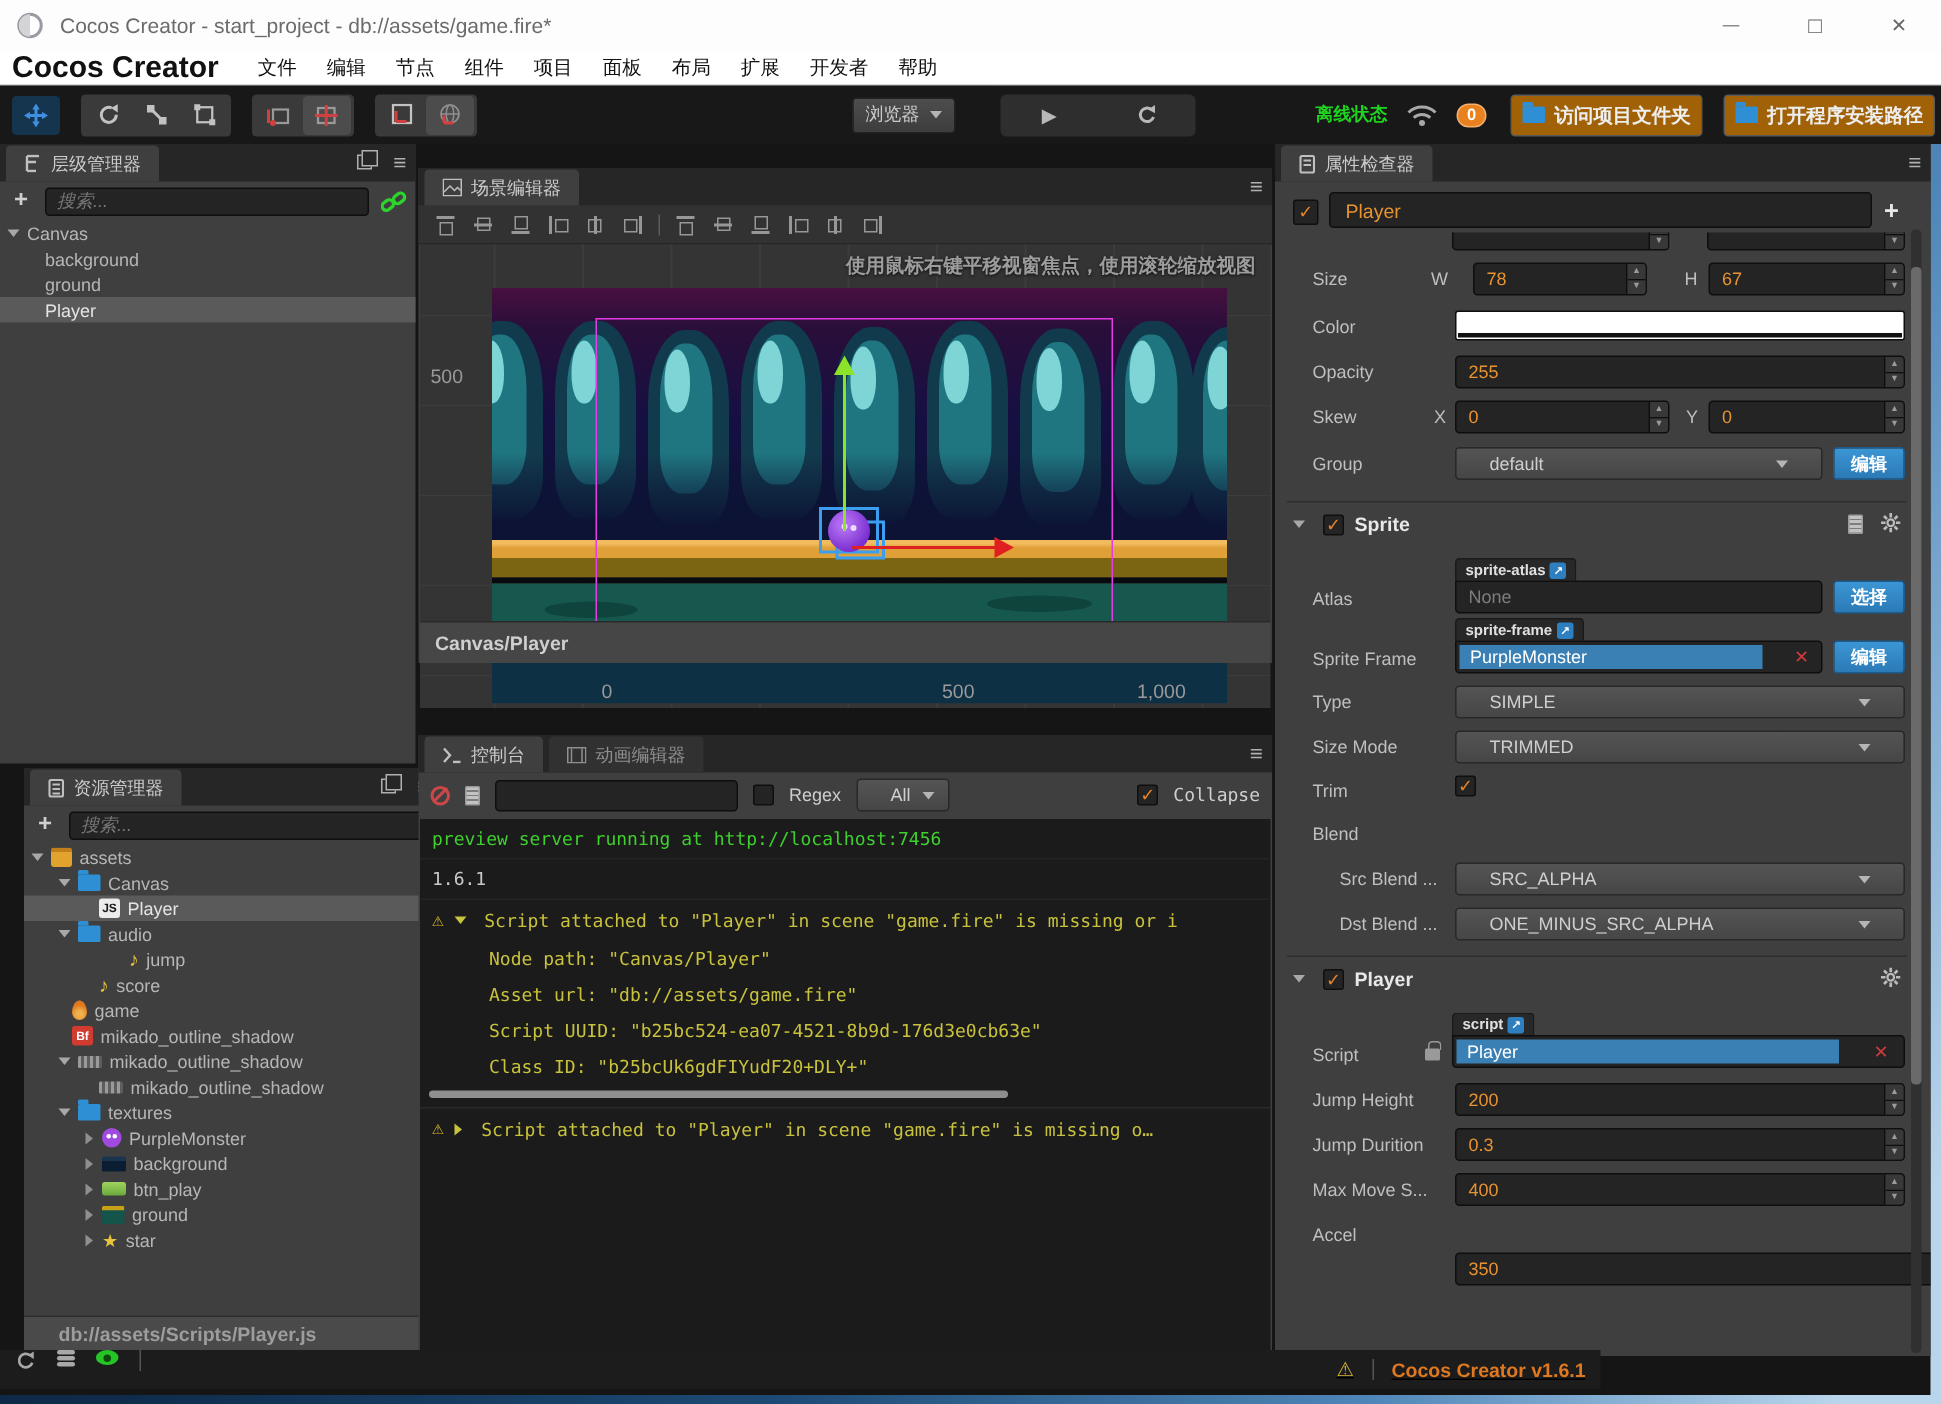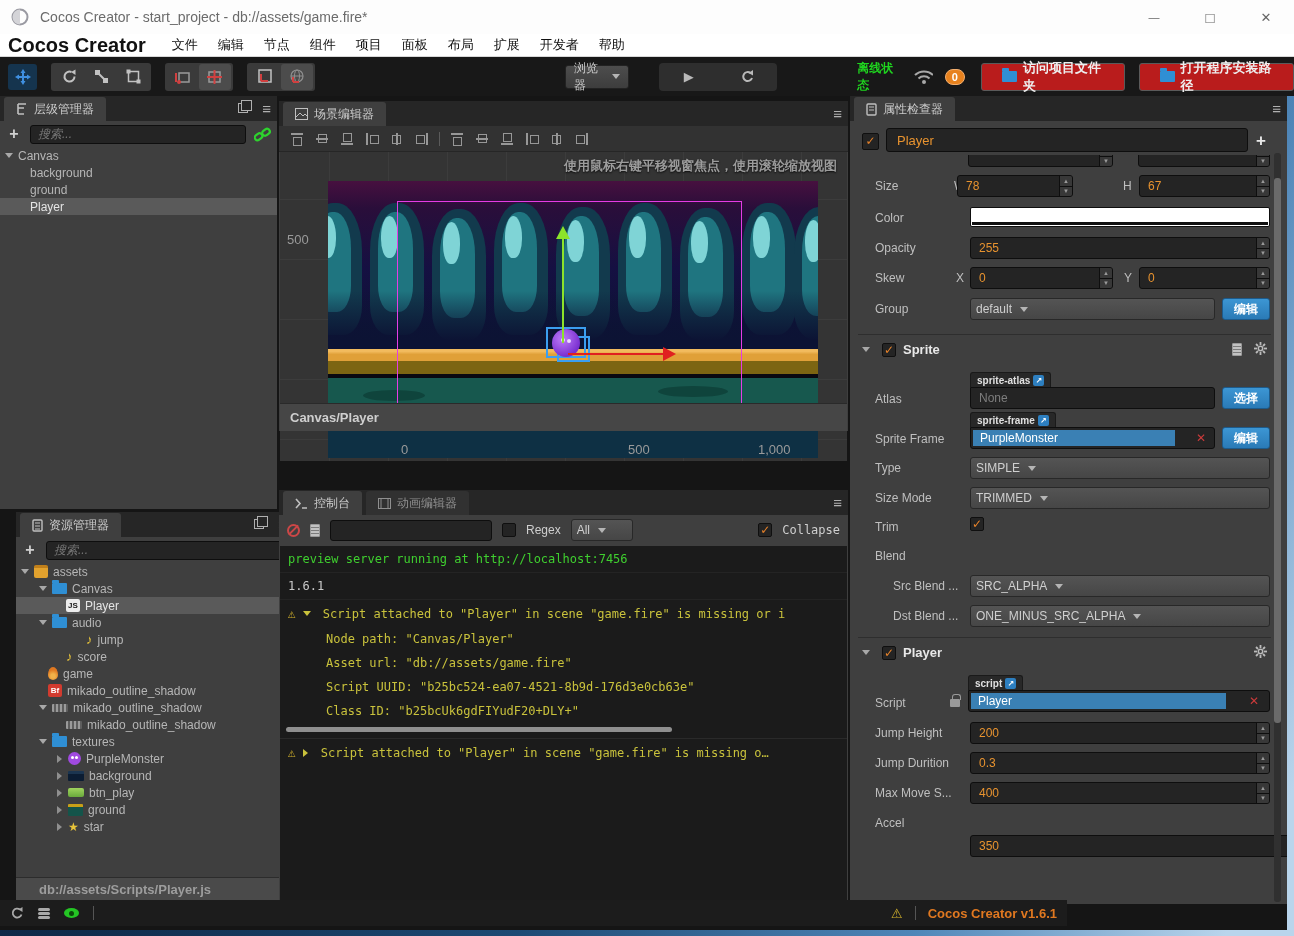--- a/index.html
+++ b/index.html
@@ -26,21 +26,21 @@
   .tcell.active { background:#15344e; }
   .tgroup { display:flex; background:#3a3a3a; border-radius:3px; margin-left:14px; height:28px; align-items:center; padding:0 2px; }
   .tgroup .tcell.on { background:#4c4c4c; }
   .dd-browser { margin-left:250px; height:24px; min-width:62px; background:linear-gradient(#4d4d4d,#3d3d3d); border:1px solid #222; border-radius:3px; color:#ccc; display:flex; align-items:center; padding:0 8px; gap:7px; }
   .caret-d { width:0;height:0;border-left:4px solid transparent;border-right:4px solid transparent;border-top:5px solid #b5b5b5; }
   .playgroup { margin-left:30px; height:28px; width:130px; background:#2e2e2e; border-radius:4px; display:flex; }
   .playgroup .pcell { flex:1; display:flex; align-items:center; justify-content:center; color:#b9b9b9; }
   .i-play::before{content:"▶"; font-size:13px;}
   .offline { margin-left:80px; color:#1fd41f; font-weight:bold; font-size:12px; }
   .badge { margin-left:12px; background:#e8821e; color:#fff; font-weight:bold; font-size:11px; border-radius:8px; padding:1px 6px; border:1px solid #f4b070; }
-  .darkbtn { margin-left:14px; height:28px; background:#b91c1c; border:1px solid #5a5a5a; border-radius:3px; color:#eee; font-weight:bold; font-size:13px; display:flex; align-items:center; padding:0 20px; gap:6px; }
+  .darkbtn { margin-left:14px; height:28px; background:#a16207; border:1px solid #5a5a5a; border-radius:3px; color:#eee; font-weight:bold; font-size:13px; display:flex; align-items:center; padding:0 7px; gap:6px; }
   .folder-ic { width:15px; height:11px; background:#2f8fd4; border-radius:1px; position:relative; flex:none; }
   .folder-ic::before { content:""; position:absolute; left:0; top:-3px; width:7px; height:3px; background:#2f8fd4; border-radius:1px 1px 0 0; }
 
   
   .content { position:absolute; left:0; top:96px; width:1287px; height:834px; background:#151515; }
   .panel { position:absolute; background:#3f3f3f; }
   .ptabbar { height:25px; background:#262626; display:flex; align-items:flex-end; position:relative; }
   .ptab { height:24px; background:#3f3f3f; padding:0 12px; display:flex; align-items:center; gap:6px; font-size:12px; color:#ccc; border-radius:3px 3px 0 0; margin-left:4px; }
   .ptab.inactive { background:#313131; color:#8f8f8f; }
   .phdr-icons { position:absolute; right:6px; top:4px; display:flex; gap:14px; color:#b0b0b0; }
@@ -118,21 +118,21 @@
 
   
   .con-toolrow { height:30px; display:flex; align-items:center; padding:0 8px; gap:10px; }
   .ban-ic { width:13px; height:13px; border:2px solid #cc4747; border-radius:50%; position:relative; }
   .ban-ic::before { content:""; position:absolute; left:-2px; top:3.5px; width:13px; height:2px; background:#cc4747; transform:rotate(-45deg); }
   .doc-ic { width:10px; height:13px; background:#c2c2c2; border-radius:1px; background-image:repeating-linear-gradient(#c2c2c2 0 2px,#7c7c7c 2px 3px); border:1px solid #9a9a9a; }
   .con-input { width:162px; height:21px; background:#242424; border:1px solid #0e0e0e; border-radius:3px; color:#ddd; padding:0 6px; }
   .cb { width:14px; height:14px; background:#242424; border:1px solid #0f0f0f; border-radius:2px; display:flex; align-items:center; justify-content:center; flex:none; }
   .cb.on::before { content:"✓"; color:#e8832a; font-weight:bold; font-size:12px; }
   .con-label { color:#cfcfcf; font-size:12px; }
-  .dd { height:22px; background:linear-gradient(#545454,#464646); border:1px solid #282828; border-radius:3px; color:#cfcfcf; display:flex; align-items:center; padding:0 5px; gap:8px; }
+  .dd { height:22px; background:linear-gradient(#545454,#464646); border:1px solid #282828; border-radius:3px; color:#cfcfcf; display:flex; align-items:center; justify-content:space-between; padding:0 22px; gap:8px; }
   .dd-all { width:62px; }
   .con-spacer { flex:1; }
   .logarea { position:absolute; left:1px; right:1px; top:56px; bottom:1px; background:#1b1b1b; font-family:"DejaVu Sans Mono",monospace; font-size:12px; overflow:hidden; }
   .logline { padding:6px 8px; white-space:nowrap; overflow:hidden; border-bottom:1px solid #242424; }
   .log-green { color:#3fcf2f; }
   .log-gray { color:#c9c9c9; }
   .log-warn { color:#c9c23c; display:flex; align-items:center; gap:7px; border-bottom:none; }
   .warn-tri::before { content:"⚠"; color:#d8b62c; font-size:13px; }
   .wdetail { color:#c9c23c; padding:5px 8px 5px 46px; white-space:nowrap; overflow:hidden; }
   .hscroll { margin:4px 0 6px 6px; width:68%; height:5px; background:#8f8f8f; border-radius:3px; }
@@ -164,21 +164,21 @@
   .lock-ic { width:10px; height:8px; background:#9a9a9a; border-radius:1px; position:relative; margin-top:5px; }
   .lock-ic::before { content:""; position:absolute; left:1.5px; top:-5px; width:7px; height:5px; border:1.5px solid #9a9a9a; border-bottom:none; border-radius:3px 3px 0 0; }
   .addcomp { position:absolute; height:26px; background:linear-gradient(#4a4a4a,#3a3a3a); border:1px solid #5f5f5f; border-radius:4px; color:#e2e2e2; font-weight:bold; font-size:13px; display:flex; align-items:center; justify-content:center; }
   .vscroll { position:absolute; right:6px; top:32px; width:7px; bottom:2px; background:#303030; border-radius:3px; }
   .vscroll .thumb { position:absolute; left:0; right:0; top:25px; height:545px; background:#6a6a6a; border-radius:3px; }
   .namefield { height:24px; background:#242424; border:1px solid #0e0e0e; border-radius:3px; color:#e8932f; font-size:13px; padding:0 10px; }
   .partial { overflow:hidden; height:14px; }
   .partial .ninput { margin-top:-10px; }
 
   
-  .statusbar { position:absolute; left:0; bottom:4px; width:1067px; height:26px; background:#1c1c1c; display:flex; align-items:center; padding:0 10px; gap:14px; }
+  .statusbar { position:absolute; left:0; bottom:4px; width:1067px; height:26px; background:#1c1c1c; display:flex; padding:0 10px; gap:14px;text-decoration:underline; }
   .db-ic { width:12px; height:3px; background:#a8a8a8; border-radius:2px; box-shadow:0 4px 0 #a8a8a8, 0 8px 0 #a8a8a8; margin-bottom:8px; }
   .eye-ic { width:15px; height:10px; background:#24c524; border-radius:50%; position:relative; }
   .eye-ic::before { content:""; position:absolute; left:5px; top:2.5px; width:5px; height:5px; background:#0b4a0b; border-radius:50%; }
   .sdiv { width:1px; height:14px; background:#555; }
   .version { color:#e07820; font-weight:bold; font-size:13px; }
   .flex-right { margin-left:auto; display:flex; align-items:center; gap:12px; }
 </style>
 </head>
 <body>
 
@@ -450,21 +450,21 @@
         </div>
         <div class="trow" style="padding-left:41px">
           <span class="crt"></span>
           <span class="ticon star-ic"></span>
           <span>star</span>
         </div>
       </div>
       <div class="pathbar">db://assets/Scripts/Player.js</div>
     </div>
 
-    <div class="panel" style="left:279px;top:5px;width:569px;height:330px;">
+    <div class="panel" style="left:279px;top:16px;width:569px;height:330px;">
       <div class="ptabbar">
         <div class="ptab">
           <svg width="13" height="12">
               <rect x="0.5" y="0.5" width="12" height="11" fill="none" stroke="#c0c0c0"></rect>
               <path d="M1 9 l4-4 3 3 2-2 2 2" stroke="#c0c0c0" fill="none"></path>
             </svg>
           <span>场景编辑器</span>
         </div>
         <div class="phdr-icons">
             <span class="i-hamb"></span>
@@ -643,21 +643,21 @@
             <div class="ninput" style="width:132px">
               <span class="stepper">
                 <span class="up"></span>
                 <span class="dn"></span>
               </span>
             </div>
           </div>
 
         <span class="ilabel" style="position:absolute;left:25px;top:58px">Size</span>
         <span class="ilabel" style="position:absolute;left:104px;top:58px">W</span>
-        <div class="ninput" style="position:absolute;left:107px;top:54px;width:116px">
+        <div class="ninput" style="position:absolute;left:132px;top:54px;width:116px">
           <span>78</span>
             <span class="stepper">
               <span class="up"></span>
               <span class="dn"></span>
             </span>
         </div>
         <span class="ilabel" style="position:absolute;left:273px;top:58px">H</span>
         <div class="ninput" style="position:absolute;left:289px;top:54px;width:131px">
           <span>67</span>
             <span class="stepper">

